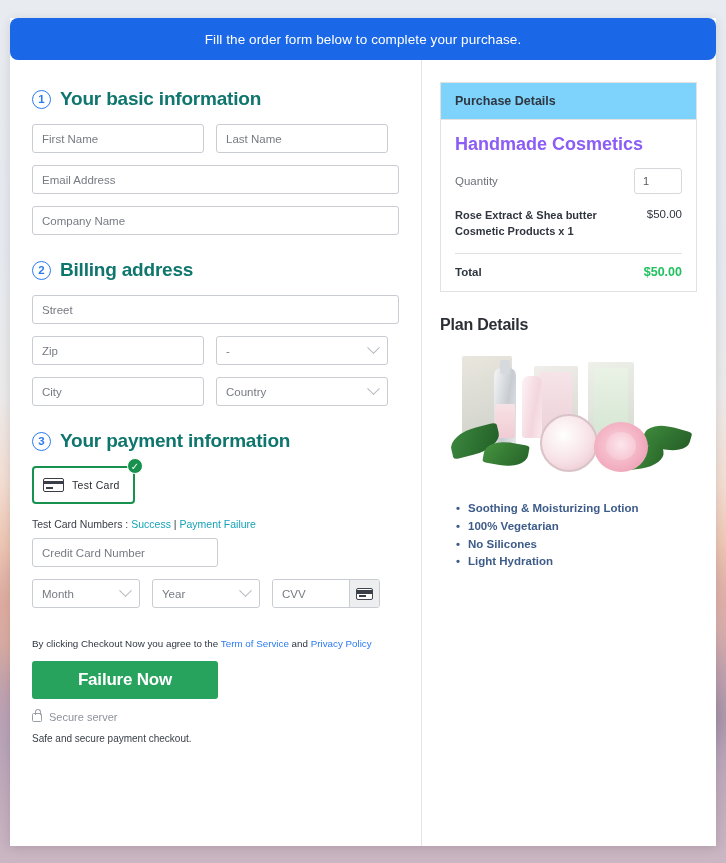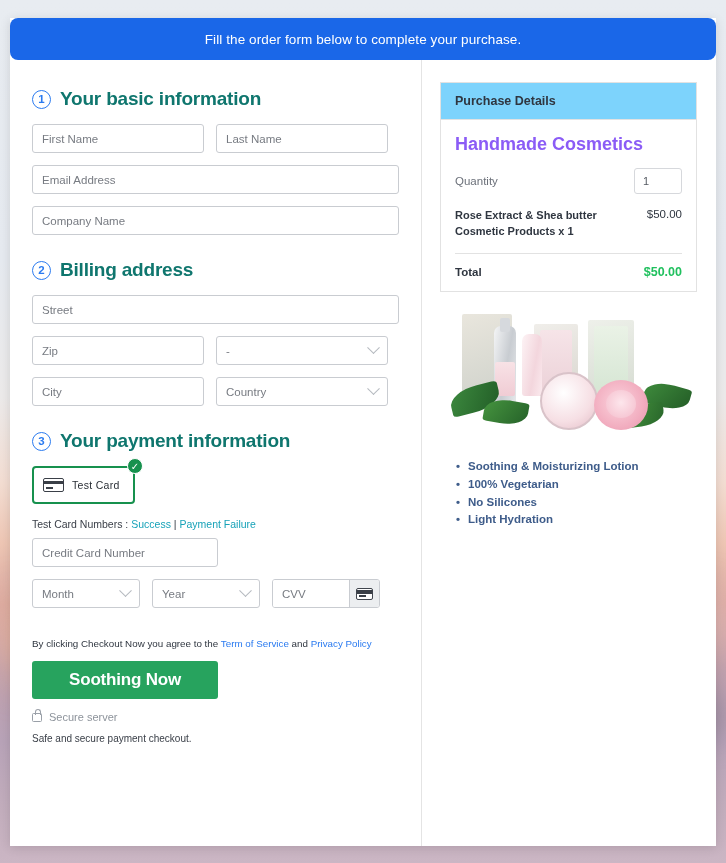--- a/index.html
+++ b/index.html
@@ -355,21 +355,21 @@
         </div>
       </div>
 
       <div id="terms">
         <span>By clicking Checkout Now you agree to the</span>
         <span class="blink">Term of Service</span>
         <span>and</span>
         <span class="blink">Privacy Policy</span>
       </div>
 
-      <button id="checkout">Soothing Now</button>
+      <button id="checkout">Failure Now</button>
 
       <div id="secure">
         <span class="lock"></span>
         <span id="secure-label">Secure server</span>
       </div>
 
       <div id="safe-note">Safe and secure payment checkout.</div>
     </div>
 
     <div id="right-col">
@@ -389,20 +389,21 @@
             <span id="line-price">$50.00</span>
           </div>
 
           <div id="total-row">
             <span id="total-label">Total</span>
             <span id="total-value">$50.00</span>
           </div>
         </div>
       </div>
 
+      <div id="plan-title">Plan Details</div>
 
       <div id="product-img">
 
         <div class="pkg" style="left:14px;  top:4px;  width:50px; height:82px; background:linear-gradient(160deg,#e9e6dd,#cfd2cb);"></div>
         <div class="pkg" style="left:86px;  top:14px; width:44px; height:72px; background:linear-gradient(160deg,#f0eeea,#d9d6cf);"></div>
         <div class="pkg" style="left:140px; top:10px; width:46px; height:76px; background:linear-gradient(160deg,#eef0ea,#d6dcd2);"></div>
 
         <div class="pkg" style="left:92px;  top:20px; width:32px; height:62px; background:linear-gradient(180deg,#f6e4e8,#ecd2d8);"></div>
         <div class="pkg" style="left:146px; top:16px; width:34px; height:66px; background:linear-gradient(180deg,#eaf2e6,#d6e6d4);"></div>
 

